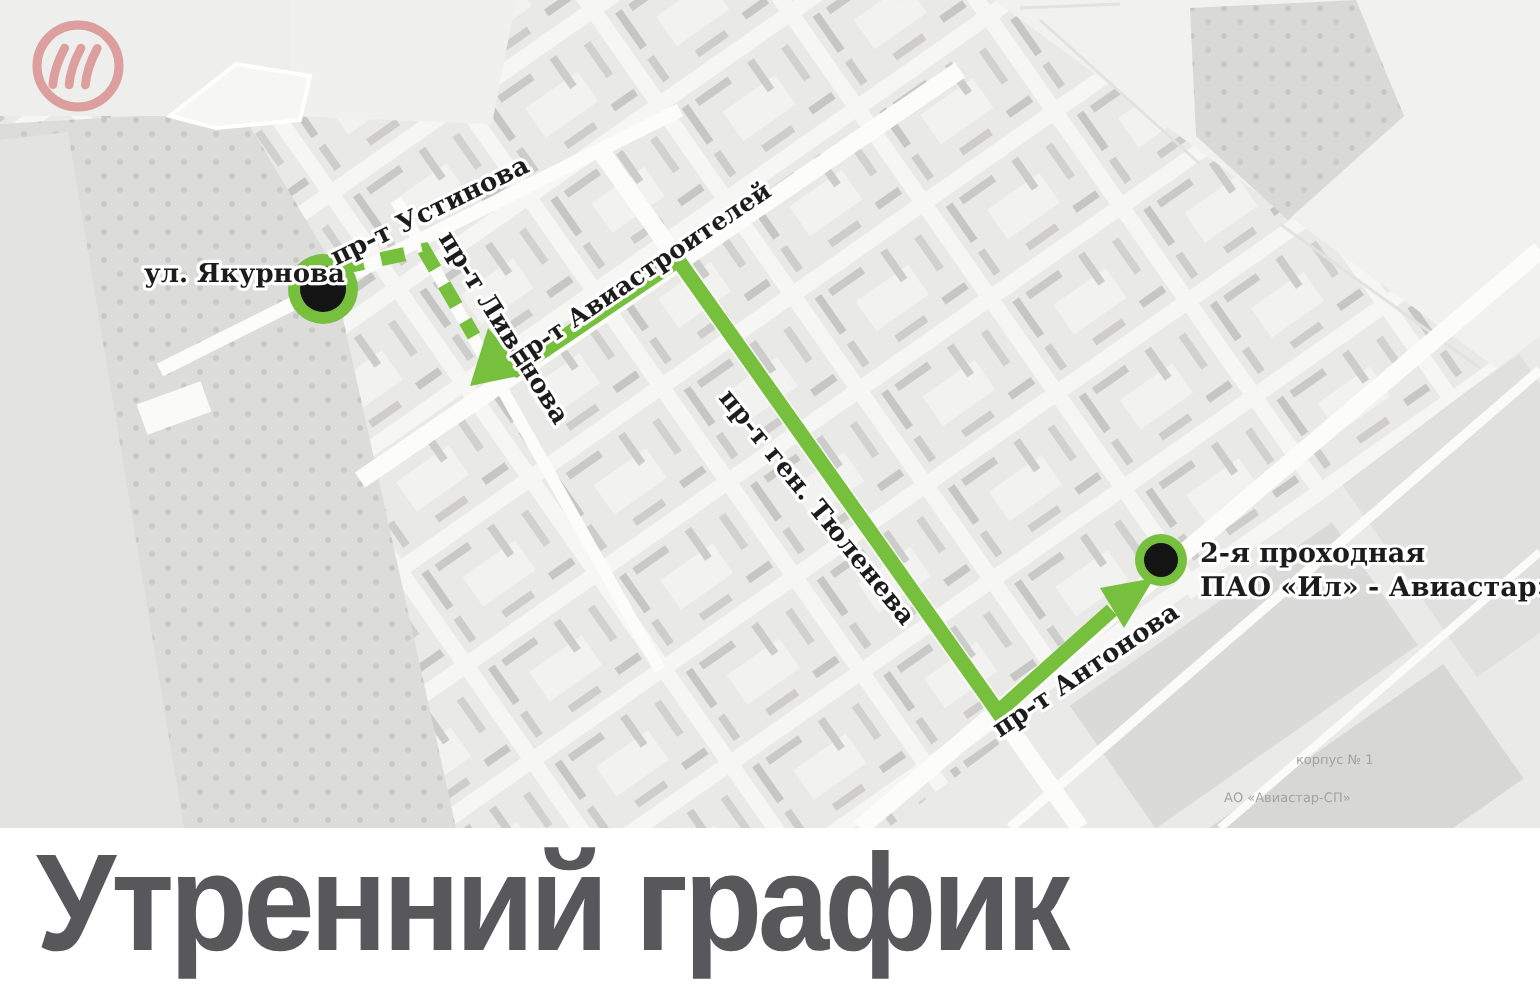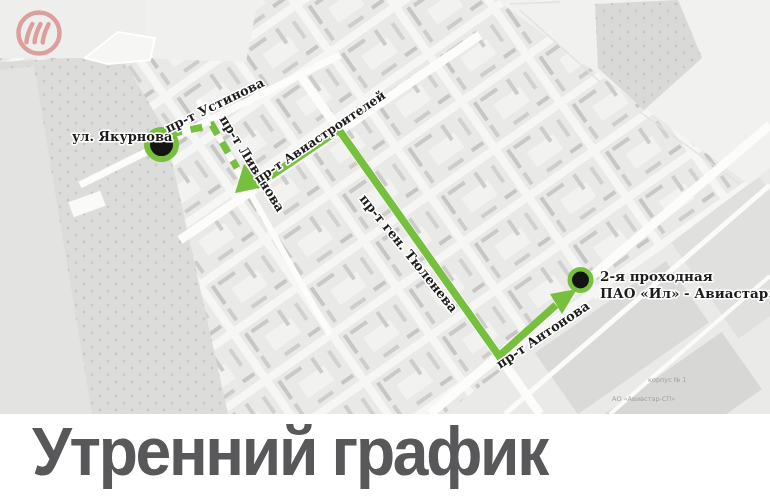--- a/index.html
+++ b/index.html
@@ -1,20 +1,20 @@
 <!DOCTYPE html>
 <html><head>
 <meta charset="utf-8">
 <style>
   html,body{margin:0;padding:0;background:#ffffff;}
   .stage{position:relative;width:770px;height:501px;overflow:hidden;background:#ffffff;
          font-family:"DejaVu Sans", sans-serif;}
   .map-wrap{position:absolute;left:0;top:0;width:770px;height:414px;}
   .logo{position:absolute;left:12px;top:6px;width:54px;height:54px;}
-  .title-bar{position:absolute;left:0;top:414px;width:612px;height:87px;background:#ffffff;margin-left:14px;}
+  .title-bar{position:absolute;left:0;top:414px;width:612px;height:87px;background:#ffffff;}
   .title-bar h1{
     margin:2px 0 0 18px;
     font-family:"Liberation Sans", sans-serif;
     font-weight:700;
     font-size:69px;
     line-height:1.04;
     letter-spacing:-2.5px;
     color:#58585a;
     transform:scaleX(.93);
     transform-origin:0 50%;

